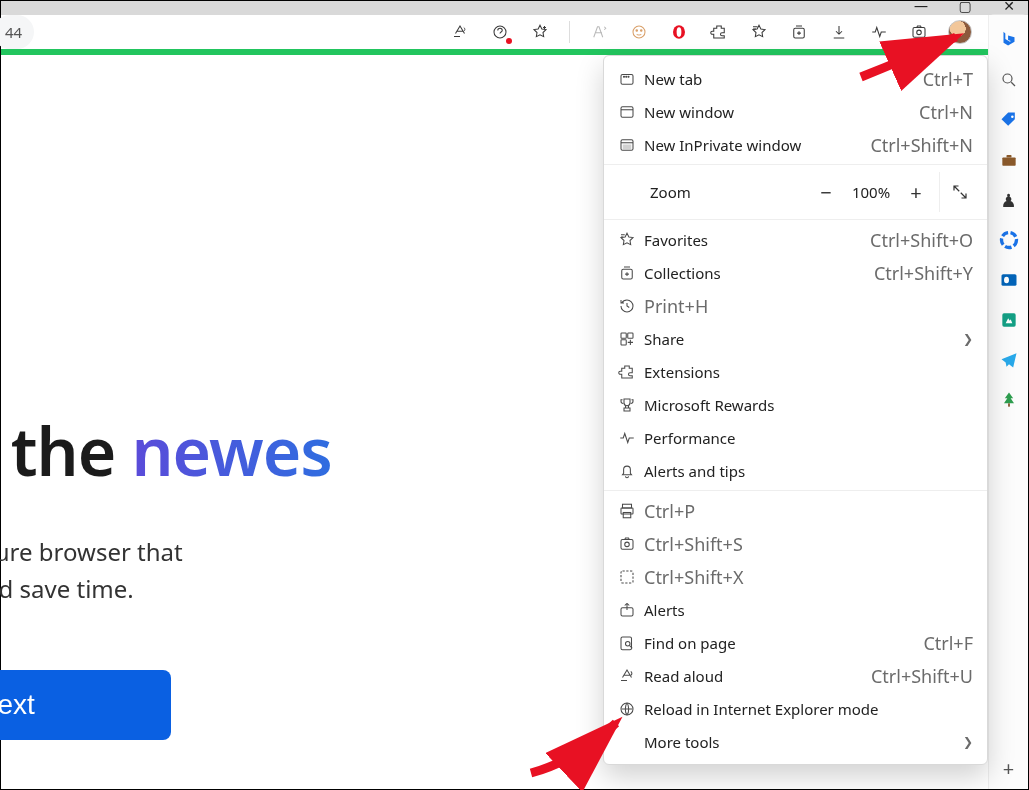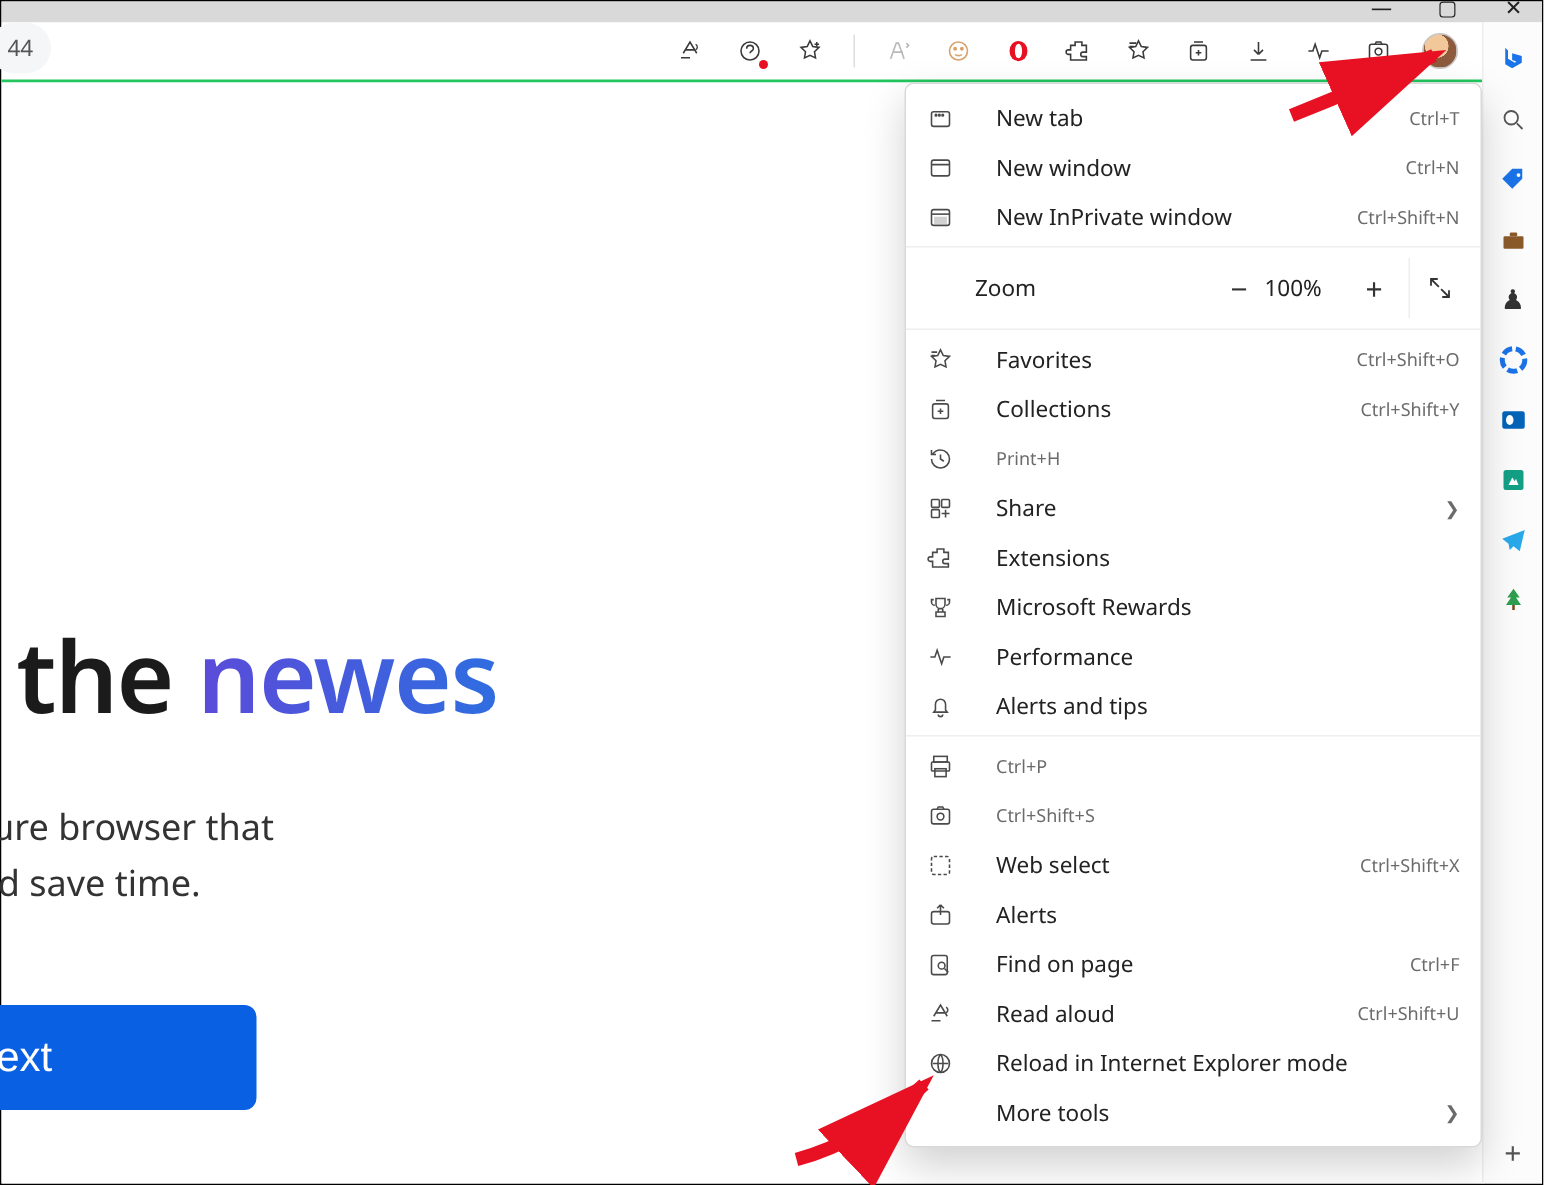--- a/index.html
+++ b/index.html
@@ -1,47 +1,47 @@
 <!DOCTYPE html>
 <html><head>
 <meta charset="utf-8">
 <style>
 html,body{margin:0;padding:0;font-family:"Segoe UI",system-ui,sans-serif;background:#fff;color:#1b1b1b;width:1029px;height:790px;overflow:hidden}
 *{box-sizing:border-box}
 .frame{position:relative;width:1029px;height:790px;border:1px solid #000}
 .titlebar{position:absolute;top:0;left:0;right:0;height:14px;background:#d9d9d9}
 .win-btns{position:absolute;top:-5px;right:6px;display:flex;gap:18px;color:#222;font-size:14px}
 .win-btn{width:26px;text-align:center}
-.toolbar{position:absolute;top:14px;left:0;right:0;height:40px;background:#fff;border-bottom:2px solid #22c55e;display:flex;}
+.toolbar{position:absolute;top:14px;left:0;right:0;height:40px;background:#fff;border-bottom:6px solid #22c55e;display:flex;align-items:center}
 .addr{flex:0 0 auto;height:34px;line-height:34px;background:#f5f6f7;border-radius:18px;padding:0 12px;color:#555;font-size:15px;margin-left:-8px}
 .tb-icons{margin-left:8px;display:flex;align-items:center;gap:18px;flex:1;justify-content:flex-end;padding-right:0}
 .tb-icon{width:22px;height:22px;display:flex;align-items:center;justify-content:center;color:#3a3a3a;border-radius:4px}
 .tb-icon svg{width:18px;height:18px;stroke:currentColor;fill:none;stroke-width:1.4}
 .more-btn{width:36px;height:36px;display:flex;align-items:center;justify-content:center;background:#e5e5e5;border-radius:4px;margin-right:2px}
 .avatar{width:24px;height:24px;border-radius:50%;background:radial-gradient(circle at 40% 35%,#f2c79a 0 40%,#8c5a3c 41% 100%);border:1px solid #c7c7c7}
 .red-dot{display:inline-block;width:6px;height:6px;background:#e81123;border-radius:50%}
 .sidebar{position:absolute;top:14px;right:0;width:40px;bottom:0;background:#fcfcfc;border-left:1px solid #eee;display:flex;flex-direction:column;align-items:center;gap:18px;padding-top:14px;padding-bottom:10px}
 .sb-icon{width:22px;height:22px;display:flex;align-items:center;justify-content:center;font-size:16px}
 .page{position:absolute;top:54px;left:0;right:40px;bottom:0;background:#fff;padding:0 0 0 0}
 .headline{position:absolute;top:350px;left:-310px;font-size:66px;font-weight:600;letter-spacing:-1px;white-space:nowrap}
 .headline .accent{background:linear-gradient(90deg,#5b4bd9,#2f6de0);-webkit-background-clip:text;background-clip:text;color:transparent}
 .sub{position:absolute;top:478px;left:-160px;font-size:24px;color:#333;line-height:1.55;white-space:nowrap;text-align:left}
 .next-btn{position:absolute;top:615px;left:-160px;width:330px;height:70px;background:#0a60e2;color:#fff;border:none;border-radius:8px;font-size:28px;font-weight:400;display:flex;align-items:center;justify-content:center}
 .menu{position:absolute;top:54px;right:40px;width:385px;background:#fff;border:1px solid #d9d9d9;border-radius:6px;box-shadow:0 12px 28px rgba(0,0,0,.18);padding:6px 0;font-size:15px}
 .menu .sep{height:1px;background:#eee;margin:3px 0}
-.mi{display:flex;align-items:center;gap:28px;height:33px;padding:0 14px 0 14px;color:#222}
+.mi{display:flex;align-items:center;gap:8px;height:33px;padding:0 14px 0 14px;color:#222}
 .mi .ic{width:18px;height:18px;display:flex;align-items:center;justify-content:center;color:#4a4a4a;flex:0 0 18px}
 .mi .ic svg{width:18px;height:18px;stroke:currentColor;fill:none;stroke-width:1.4}
 .mi .lbl{flex:1}
-.mi .sc{color:#6b6b6b;font-size:12px}
+.mi .sc{color:#6b6b6b;font-size:18px}
 .mi .chev{color:#6b6b6b;font-size:12px}
 .zoom-row{display:flex;align-items:center;height:48px;padding:0 8px 0 46px;color:#222}
 .zoom-row .lbl{flex:1}
 .zoom-row .zbtn{width:34px;height:34px;display:flex;align-items:center;justify-content:center;font-size:20px;color:#333;border-radius:4px}
-.zoom-row .zval{width:56px;font-size:15px}
+.zoom-row .zval{width:56px;text-align:center;font-size:15px}
 .zoom-row .full{width:40px;height:40px;display:flex;align-items:center;justify-content:center;margin-left:6px;border-left:1px solid #eee}
 .arrow{position:absolute;pointer-events:none}
 .arrow svg{overflow:visible}
 </style>
 </head>
 <body>
 <div class="frame">
 
 <div class="titlebar"></div>
 <div class="win-btns">
@@ -345,21 +345,20 @@
           </svg>
         </span>
     <span class="sc">Ctrl+Shift+S</span>
   </div>
   <div class="mi">
     <span class="ic">
           <svg viewBox="0 0 24 24">
             <rect x="4" y="4" width="16" height="16" rx="2" stroke-dasharray="3 2"></rect>
           </svg>
         </span>
-    <span class="lbl">Web select</span>
     <span class="sc">Ctrl+Shift+X</span>
   </div>
   <div class="mi">
     <span class="ic">
           <svg viewBox="0 0 24 24">
             <rect x="4" y="9" width="16" height="11" rx="2"></rect>
             <path d="M12 3v9m0-9l-3 3m3-3l3 3"></path>
           </svg>
         </span>
     <span class="lbl">Alerts</span>

